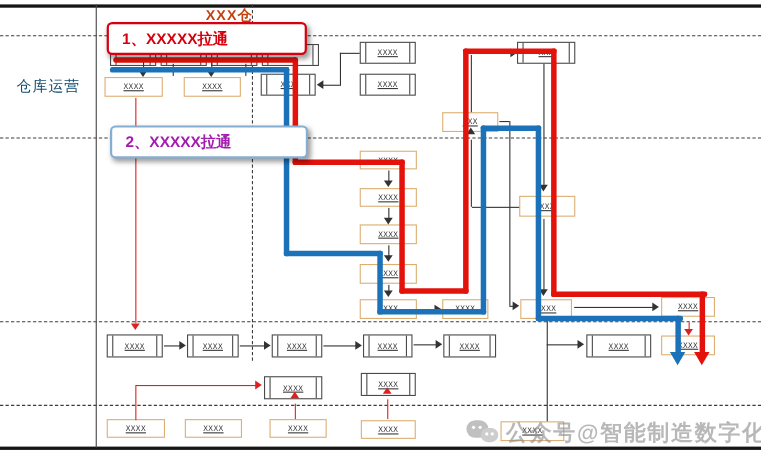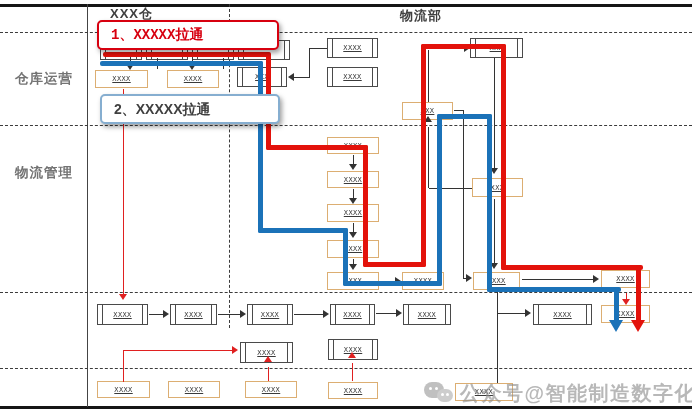--- a/index.html
+++ b/index.html
@@ -2,34 +2,34 @@
 <html><head>
 <meta charset="utf-8">
 <style>
   html,body{margin:0;padding:0;background:#fff;}
   body{font-family:"Liberation Sans","DejaVu Sans",sans-serif;}
   #stage{position:relative;width:692px;height:415px;background:#fff;overflow:hidden;}
   .abs{position:absolute;}
   .hline{position:absolute;border-top:1px dashed #3c3c3c;height:0;}
   .solidline{position:absolute;background:#444;}
   .thickbar{position:absolute;background:#161616;}
-  .header{position:absolute;font-size:13px;font-weight:bold;color:#404040;text-align:left;letter-spacing:1px;}
-  .lane-label{position:absolute;width:78px;text-align:center;font-size:13.5px;font-weight:bold;color:#737373;letter-spacing:1px;}
+  .header{position:absolute;font-size:13px;font-weight:bold;color:#c2410c;text-align:right;letter-spacing:1px;}
+  .lane-label{position:absolute;width:78px;text-align:center;font-size:13.5px;font-weight:normal;color:#0c4a6e;letter-spacing:1px;}
   .box{position:absolute;background:#fff;box-sizing:border-box;display:flex;align-items:center;justify-content:center;}
   .box span{font-size:7px;color:#3a3a3a;letter-spacing:.4px;font-family:"DejaVu Sans Mono",monospace;text-decoration:underline;}
   .box.o{border:1px solid #dcae72;}
   .box.s{border:1px solid #4a4a4a;}
   .box.s:before,.box.s:after{content:"";position:absolute;top:0;bottom:0;width:1px;background:#4a4a4a;}
   .box.s:before{left:4px;} .box.s:after{right:4px;}
   .seg{position:absolute;}
   .arr{position:absolute;width:0;height:0;}
   .callout{position:absolute;background:#fff;border-radius:5px;font-size:14px;font-weight:bold;
            line-height:26px;padding-left:12px;box-shadow:2px 3px 5px rgba(0,0,0,.38);white-space:nowrap;}
   #callout-1{border:2px solid #d7000f;color:#d7000f;}
-  #callout-2{border:2px solid #86aed0;color:#404040;}
+  #callout-2{border:2px solid #86aed0;color:#a21caf;margin-top:20px;}
   #watermark{position:absolute;left:424px;top:380px;display:flex;align-items:center;gap:6px;opacity:.62;pointer-events:none;}
   #watermark .wm-text{font-size:20px;font-weight:bold;color:#8d8d8d;letter-spacing:1.5px;white-space:nowrap;}
   .wm-icon{position:relative;width:30px;height:24px;}
   .wm-icon .b1{position:absolute;left:0;top:0;width:20px;height:16px;border-radius:8px;background:#9a9a9a;}
   .wm-icon .b2{position:absolute;left:13px;top:7px;width:16px;height:13px;border-radius:7px;background:#b0b0b0;}
   .wm-icon .d{position:absolute;width:3px;height:3px;border-radius:50%;background:#fff;}
 </style>
 </head>
 <body>
 
@@ -38,24 +38,22 @@
   <div class="thickbar" style="left:0;top:4px;width:692px;height:3px;"></div>
   <div class="thickbar" style="left:0;top:406px;width:692px;height:3px;"></div>
   <div class="solidline" style="left:87px;top:4px;width:1px;height:403px;"></div>
   <div class="hline" style="left:0;top:32px;width:692px;"></div>
   <div class="hline" style="left:0;top:125px;width:692px;"></div>
   <div class="hline" style="left:0;top:292px;width:692px;"></div>
   <div class="hline" style="left:0;top:368px;width:692px;"></div>
   <div class="abs" style="left:229px;top:4px;width:0;height:324px;border-left:1px dashed #3c3c3c;"></div>
 
   <div class="header" style="left:110px;top:5px;width:120px;">XXX仓</div>
-  <div class="header" style="left:400px;top:7px;width:90px;">物流部</div>
 
   <div class="lane-label" style="left:5px;top:70px;">仓库运营</div>
-  <div class="lane-label" style="left:5px;top:164px;">物流管理</div>
 
   <div id="diagram">
       <div class="box s" style="left: 100px; top: 40px; width: 42px; height: 20px;"></div>
       <div class="box s" style="left: 146px; top: 40px; width: 42px; height: 20px;"></div>
       <div class="box s" style="left: 192px; top: 40px; width: 42px; height: 20px;"></div>
       <div class="box s" style="left: 238px; top: 40px; width: 52px; height: 20px;"></div>
       <div class="box s" style="left: 327px; top: 38px; width: 51px; height: 20px;">
         <span>XXXX</span>
       </div>
       <div class="box s" style="left: 470px; top: 38px; width: 53px; height: 20px;">
@@ -220,21 +218,21 @@
       <div class="seg" style="left: 343px; top: 281px; width: 99px; height: 5px; background: rgb(27, 114, 184); border-radius: 2px;"></div>
       <div class="seg" style="left: 437px; top: 114px; width: 5px; height: 172px; background: rgb(27, 114, 184); border-radius: 2px;"></div>
       <div class="seg" style="left: 437px; top: 114px; width: 55px; height: 5px; background: rgb(27, 114, 184); border-radius: 2px;"></div>
       <div class="seg" style="left: 487px; top: 114px; width: 5px; height: 178px; background: rgb(27, 114, 184); border-radius: 2px;"></div>
       <div class="seg" style="left: 487px; top: 287px; width: 134px; height: 5px; background: rgb(27, 114, 184); border-radius: 2px;"></div>
       <div class="seg" style="left: 614px; top: 287px; width: 5px; height: 35px; background: rgb(27, 114, 184); border-radius: 2px;"></div>
       <div class="arr" style="left: 631px; top: 320px; border-left: 7px solid transparent; border-right: 7px solid transparent; border-top: 12px solid rgb(227, 18, 11);"></div>
       <div class="arr" style="left: 609px; top: 320px; border-left: 7px solid transparent; border-right: 7px solid transparent; border-top: 12px solid rgb(27, 114, 184);"></div>
     </div>
 
-  <div id="callout-1" class="callout" style="left:97px;top:20px;width:166px;height:26px;font-family:Liberation Mono, monospace;">1、XXXXX拉通</div>
+  <div id="callout-1" class="callout" style="left:97px;top:20px;width:166px;height:26px;">1、XXXXX拉通</div>
   <div id="callout-2" class="callout" style="left:100px;top:94px;width:164px;height:26px;">2、XXXXX拉通</div>
 
   <div id="watermark">
     <div class="wm-icon">
       <div class="b1"></div>
         <div class="b2"></div>
       <div class="d" style="left:5px;top:5px;"></div>
         <div class="d" style="left:11px;top:5px;"></div>
       <div class="d" style="left:17px;top:11px;"></div>
         <div class="d" style="left:22px;top:11px;"></div>

